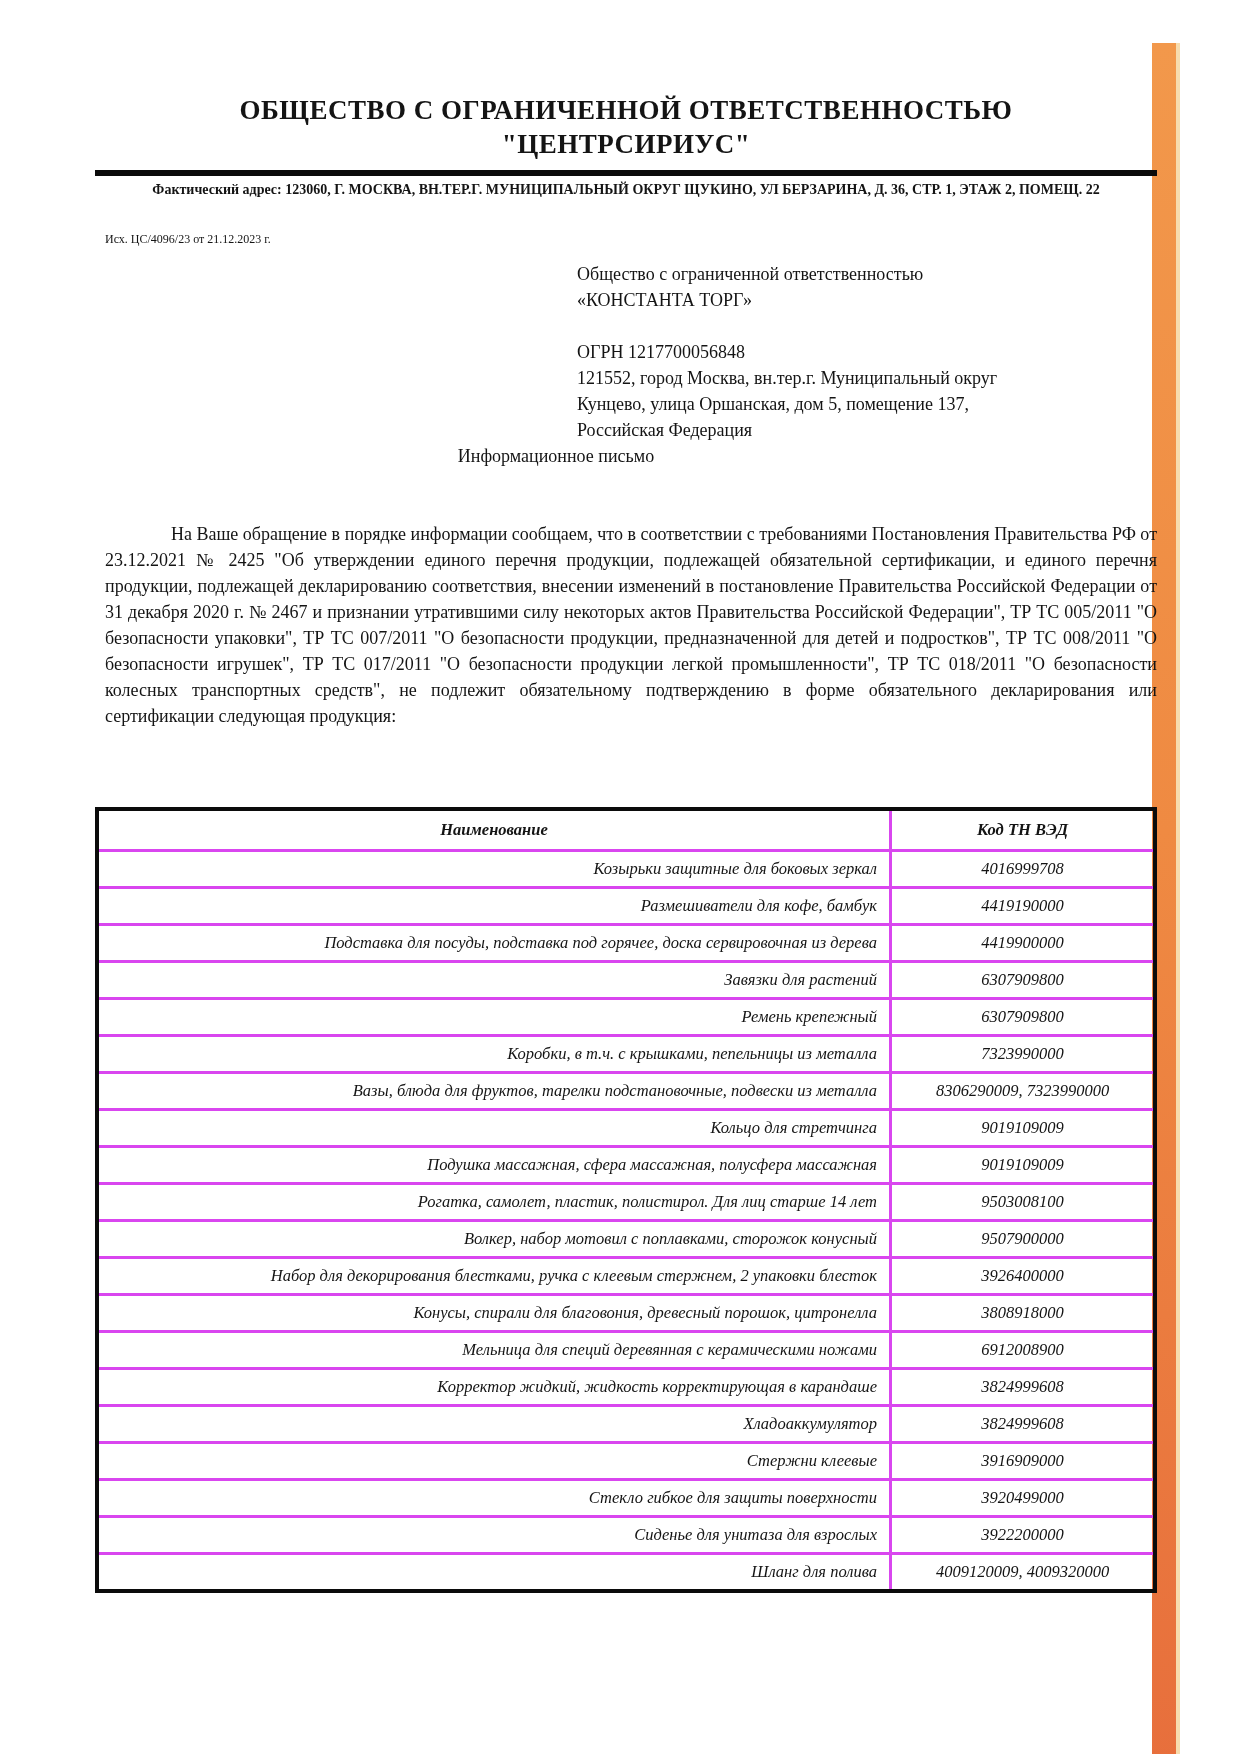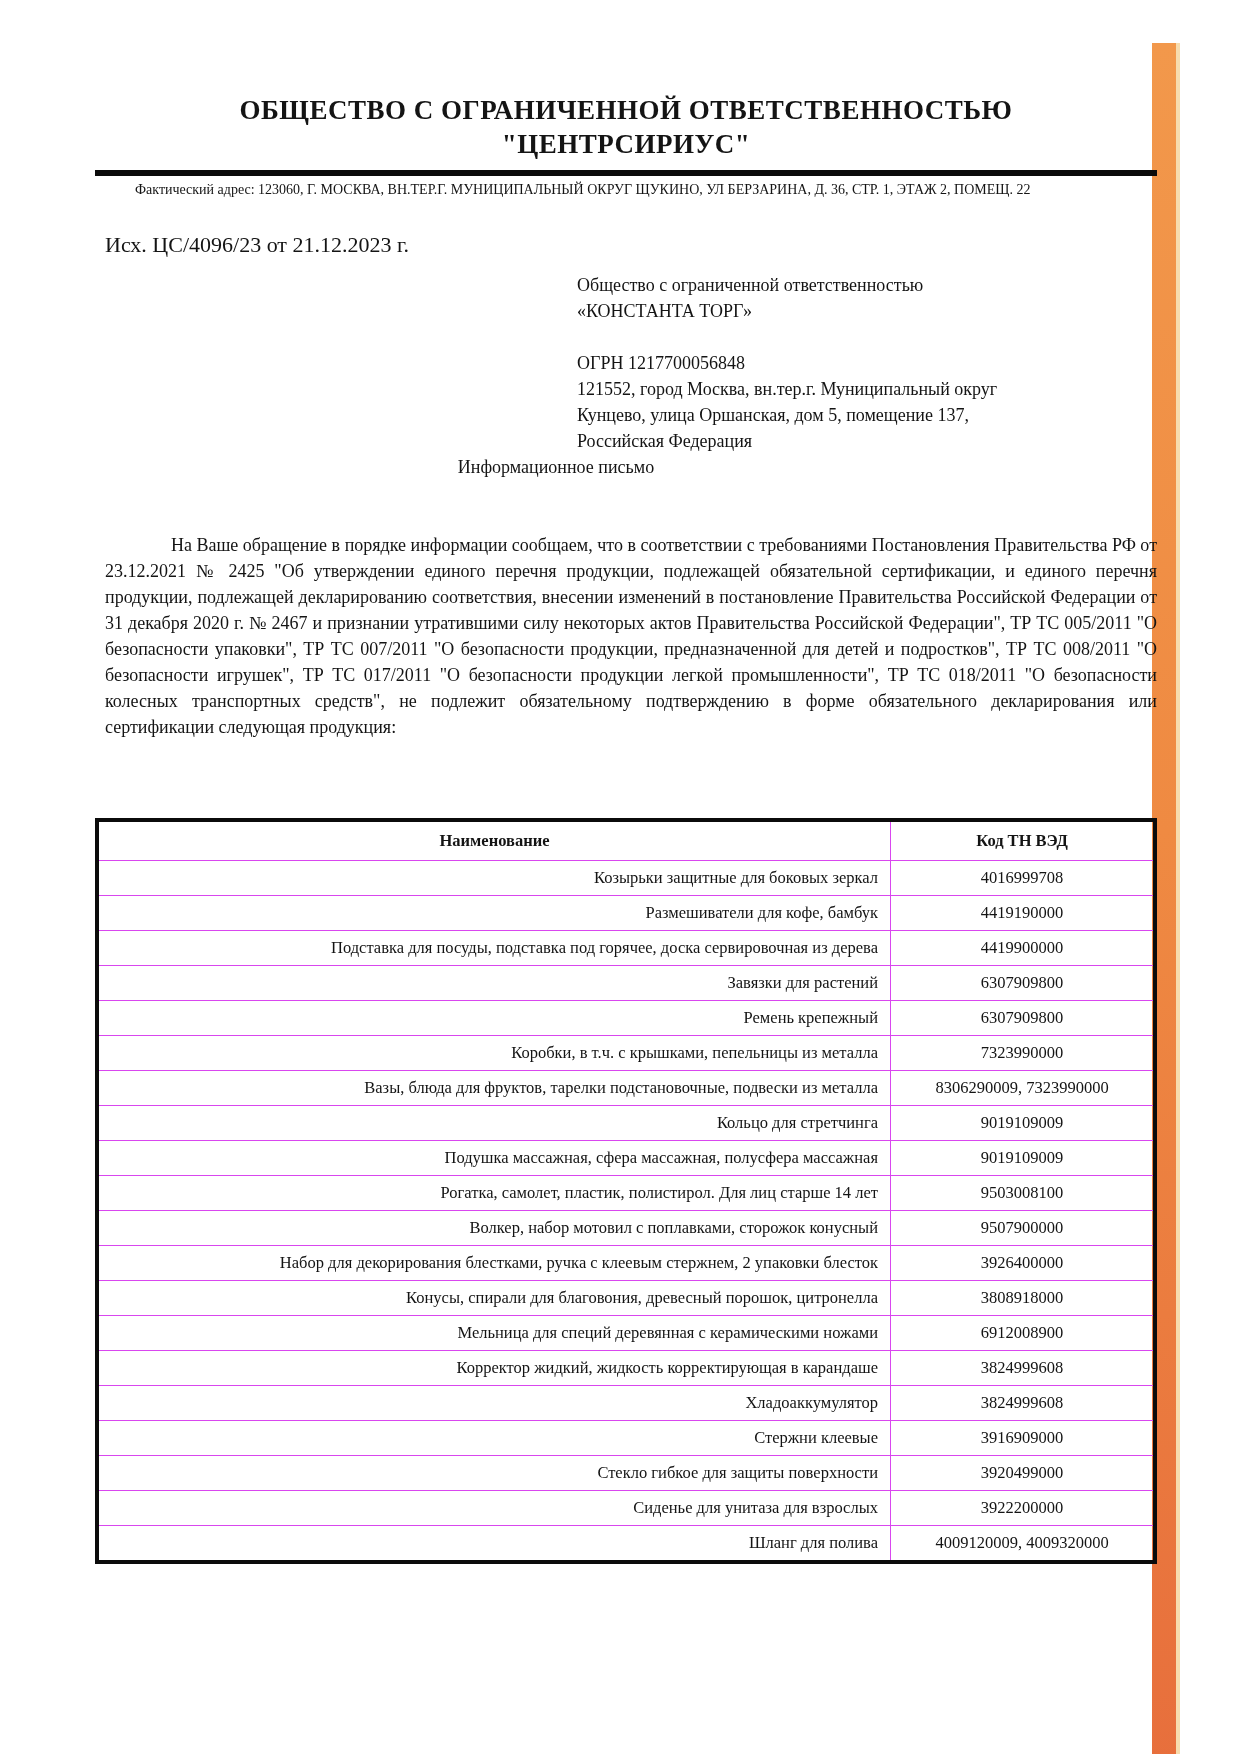--- a/index.html
+++ b/index.html
@@ -26,28 +26,29 @@
   .doc-title{
     text-align:center;
     font-size:27px;font-weight:bold;line-height:34px;
     letter-spacing:0.5px;
     margin:0;
   }
   .title-rule{
     height:6px;background:#0b0b0b;margin-top:9px;
   }
   .header-address{
-    text-align:left;
+    text-align:center;
     font-size:14px;line-height:20px;
     margin-top:4px;
     padding:0 40px;
+    font-weight:bold;
   }
   .ref-line{
     margin-top:32px;
-    font-size:22px;
+    font-size:12px;
     padding-left:10px;
   }
   .recipient-block{
     margin-top:14px;
     margin-left:482px;
     width:470px;
     font-size:18px;line-height:26px;
   }
   .recipient-gap{height:26px;}
   .subject-line{
@@ -63,21 +64,22 @@
     text-indent:66px;
     padding-left:10px;
   }
   .product-table{
     margin-top:78px;
     width:100%;
     border-collapse:collapse;
     font-size:16.5px;
   }
   .product-table th,.product-table td{
-    border:1px solid #d946ef;
+    border:3px solid #d946ef;
+    font-style:italic;
   }
   .product-table{border:4px solid #0b0b0b;}
   .product-table th{
     font-weight:bold;
     text-align:center;
     padding:9px 8px;
     font-size:16.5px;
   }
   .product-table td.name-cell{
     text-align:right;

